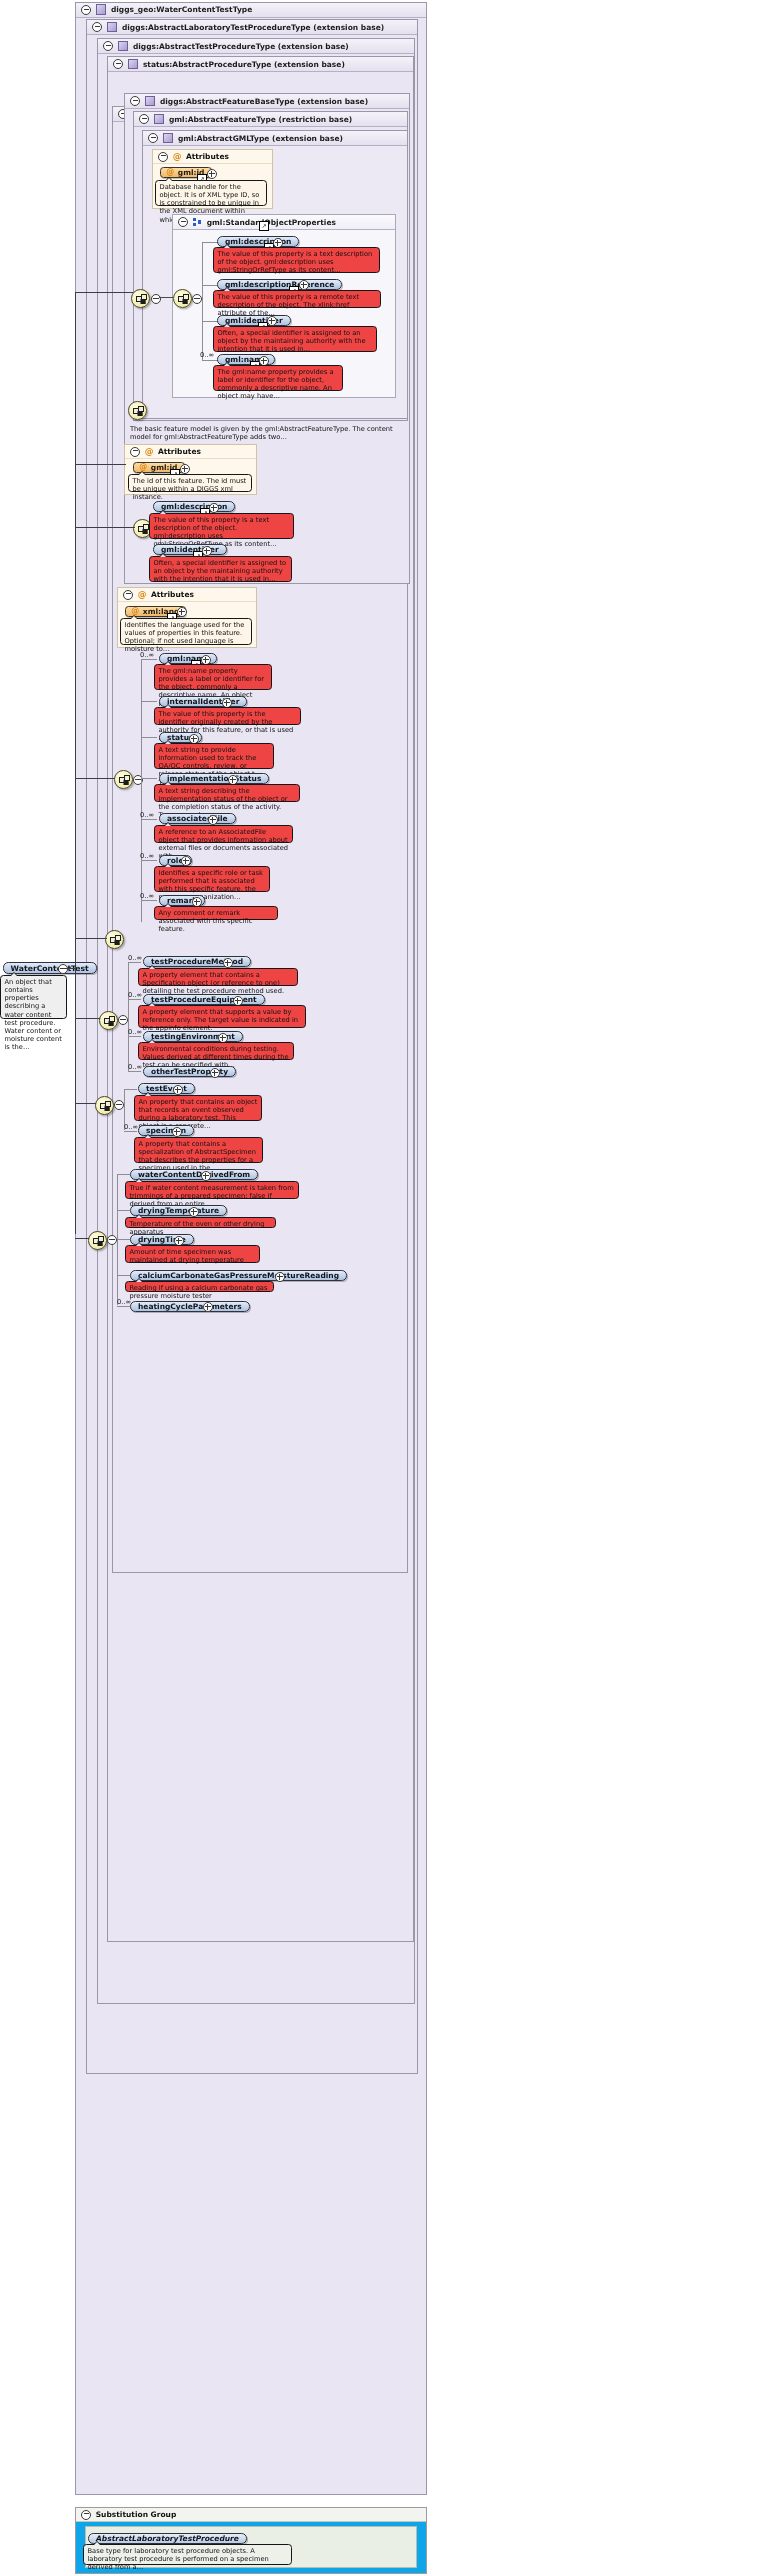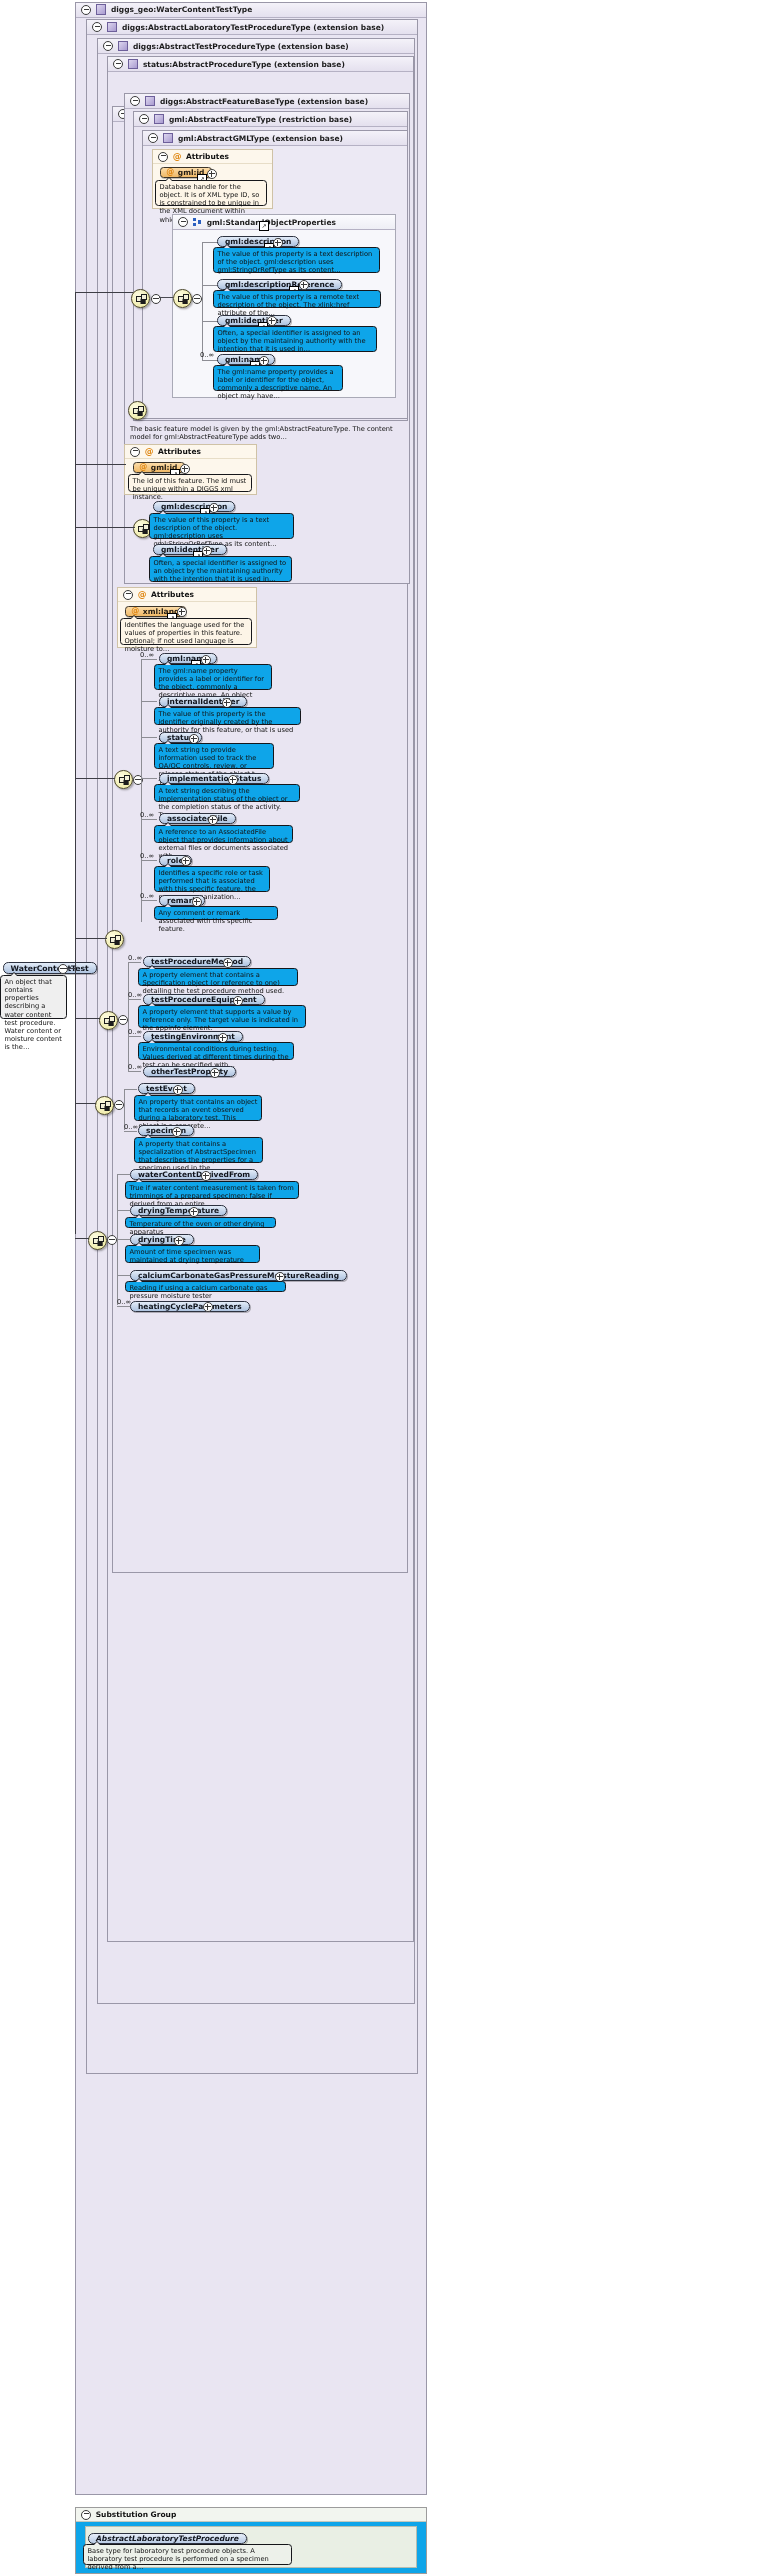--- a/index.html
+++ b/index.html
@@ -116,21 +116,21 @@
   
   .callout{
     position:absolute;
     border:1px solid #15161a;border-radius:3.5px;
     background:#efefef;
     padding:1.8px 3.5px;box-sizing:border-box;
     font-size:6.7px;line-height:8.2px;color:#121212;
     font-weight:normal;
   }
   .callout.warm{background:#fdf5e7;}
-  .callout.lilac{background:#0ea5e9;}
+  .callout.lilac{background:#ef4444;}
   .callout:before{
     content:"";position:absolute;top:-4.4px;left:8.8px;
     width:0;height:0;border-left:4.4px solid transparent;
     border-right:4.4px solid transparent;border-bottom:4.4px solid #15161a;
   }
   .callout:after{
     content:"";position:absolute;top:-3.2px;left:9.8px;
     width:0;height:0;border-left:3.3px solid transparent;
     border-right:3.3px solid transparent;border-bottom:3.3px solid #efefef;
   }
@@ -512,21 +512,21 @@
 <div class="el-pill" style="left:130px;top:1234px;">
   <span>dryingTime</span>
 </div>
 <div class="plusdot" style="left:174px;top:1236px;"></div>
 <div class="callout lilac" style="left:125px;top:1245px;width:135px;height:18.4px;">Amount of time specimen was maintained at drying temperature</div>
 
 <div class="el-pill" style="left:130px;top:1270px;">
   <span>calciumCarbonateGasPressureMoistureReading</span>
 </div>
 <div class="plusdot" style="left:275px;top:1272px;"></div>
-<div class="callout lilac" style="left:125px;top:1281px;width:161px;height:10.5px;">Reading if using a calcium carbonate gas pressure moisture tester</div>
+<div class="callout lilac" style="left:125px;top:1281px;width:149px;height:10.5px;">Reading if using a calcium carbonate gas pressure moisture tester</div>
 
 <div class="card" style="left:117px;top:1298px;">0..∞</div>
 <div class="el-pill" style="left:130px;top:1301px;">
   <span>heatingCycleParameters</span>
 </div>
 <div class="plusdot" style="left:203px;top:1302px;"></div>
 
 <div class="el-pill" style="left:2.6px;top:962px;height:12.3px;font-size:7.7px;">
   <span>WaterContentTest</span>
 </div>

